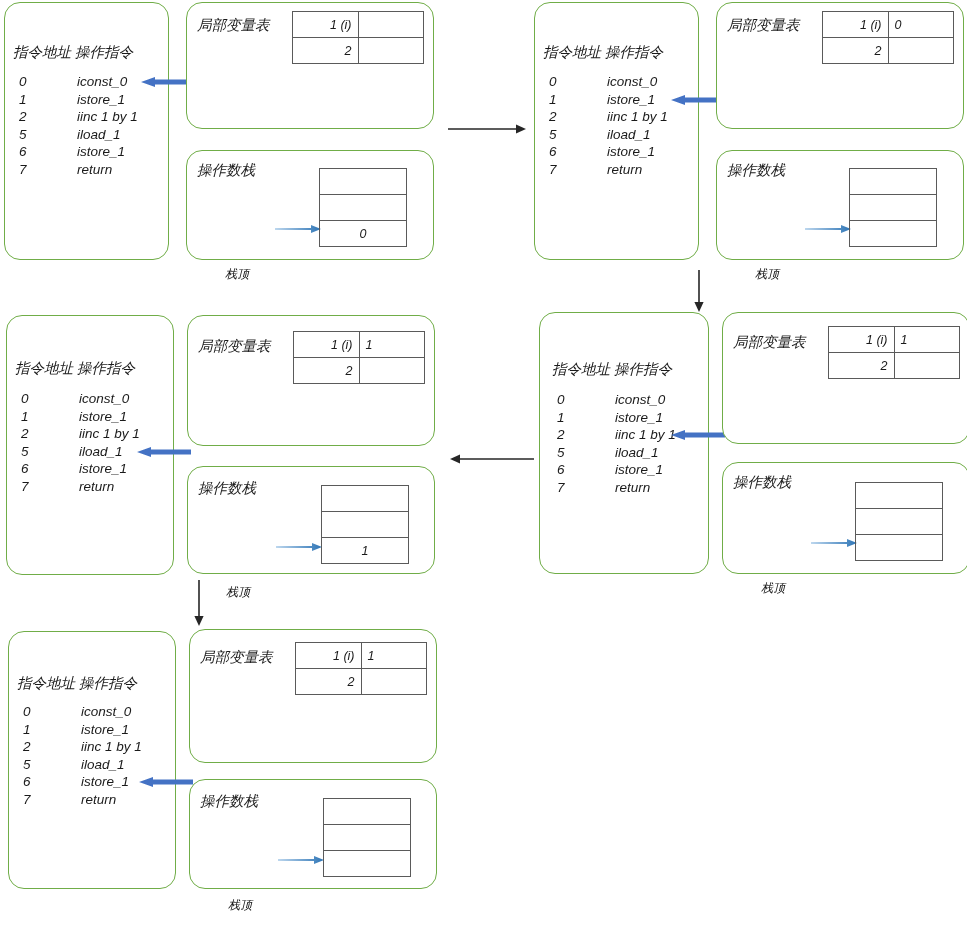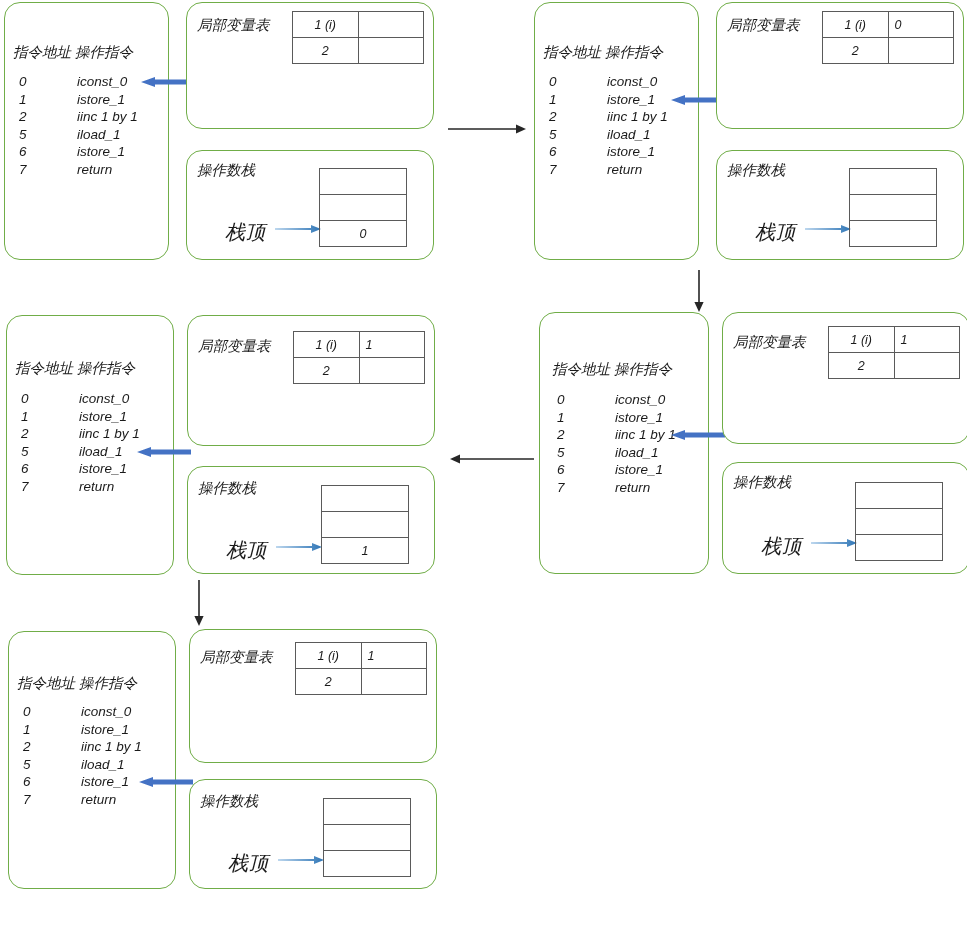--- a/index.html
+++ b/index.html
@@ -79,29 +79,30 @@
     table-layout: fixed;
   }
   table.grid td {
     border: 1px solid #5a5a5a;
     font-size: 12.5px;
     padding: 0 6px;
     height: 25px;
     vertical-align: middle;
     color: #1a1a1a;
   }
-  table.lvt td.lvt-key { text-align: center; }
+  table.lvt td.lvt-key { text-align: right; }
   table.lvt td.lvt-val { text-align: left; }
   table.stack td { text-align: center; padding: 0; }
 
   
   .top-label {
     position: absolute;
-    font-size: 20px;
+    font-size: 12px;
     white-space: nowrap;
+    margin-top: 47px;
   }
   .top-arrow {
     position: absolute;
     width: 46px;
     height: 12px;
   }
   .top-arrow svg { display: block; }
 
   
   .connector {

